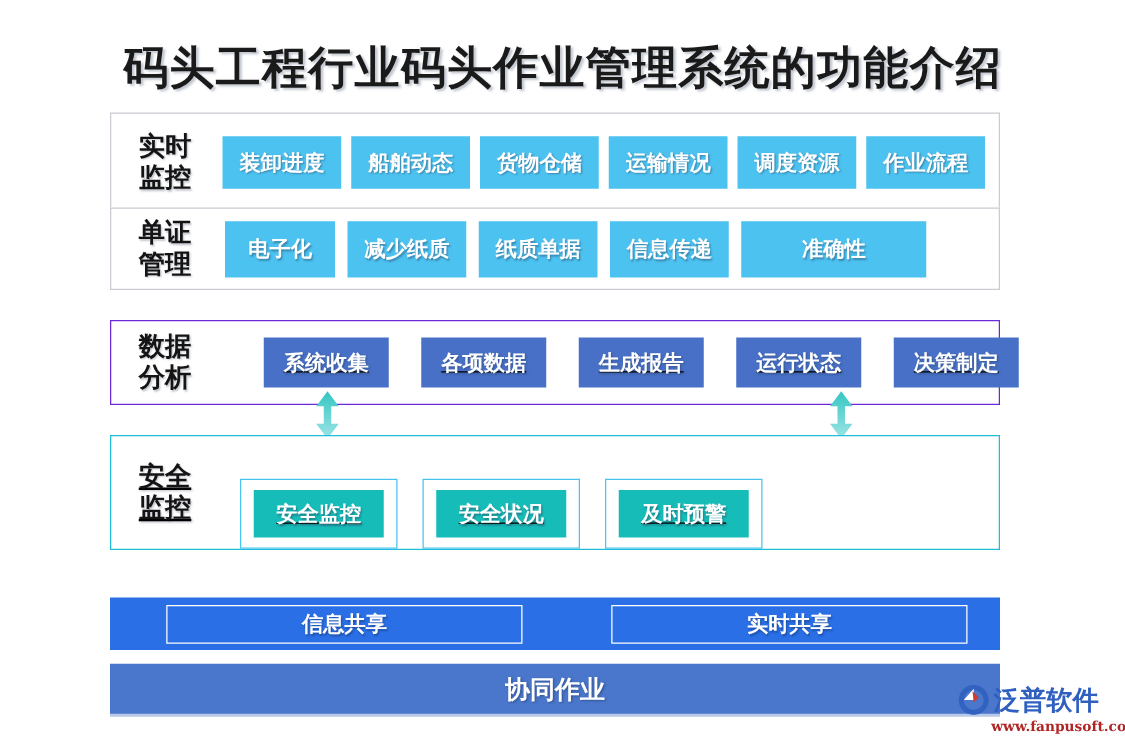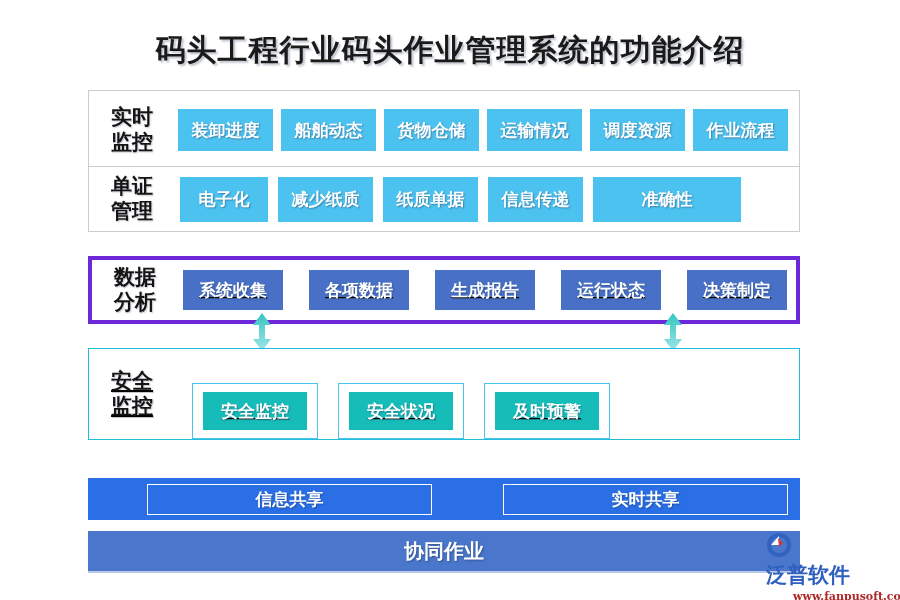--- a/index.html
+++ b/index.html
@@ -23,39 +23,39 @@
 
   
   .page-title {
     position: absolute;
     left: 0;
     top: 30px;
     width: 900px;
     text-align: center;
     font-family: "DejaVu Serif", "Liberation Serif", serif;
     font-weight: bold;
-    font-size: 30px;
+    font-size: 36px;
     color: #1a1a1a;
     letter-spacing: 1px;
     text-shadow: 2px 2px 2px rgba(140,150,165,0.55);
     white-space: nowrap;
   }
 
   
   .row-box {
     position: absolute;
     left: 88px;
     width: 712px;
     box-sizing: border-box;
     background: #ffffff;
     display: flex;
     align-items: center;
   }
   .row-gray { border: 1px solid #c9ccd2; }
-  .row-blue { border: 4px solid #6d28d9; }
+  .row-blue { border: 1px solid #6d28d9; gap: 31px; }
   .row-cyan { border: 1px solid #21bdd8; }
 
   .row-label {
     width: 86px;
     flex: 0 0 86px;
     text-align: center;
     font-family: "DejaVu Serif", "Liberation Serif", serif;
     font-weight: bold;
     font-size: 21px;
     line-height: 1.18;
@@ -151,21 +151,21 @@
     width: 712px;
     box-sizing: border-box;
     display: flex;
     align-items: center;
   }
   #bar-share {
     top: 478px;
     height: 42px;
     background: #2a6fe6;
     justify-content: flex-start;
-    padding-left: 59px;
+    padding-left: 45px;
     gap: 71px;
   }
   .share-item {
     box-sizing: border-box;
     border: 1.5px solid #ffffff;
     height: 31px;
     width: 285px;
     display: flex;
     align-items: center;
     justify-content: center;
@@ -196,23 +196,22 @@
     top: 540px;
     width: 132px;
     height: 54px;
     display: flex;
     flex-direction: column;
     align-items: flex-start;
     justify-content: center;
   }
   .wm-row {
     display: flex;
-    align-items: flex-start;
+    align-items: center;
     gap: 3px;
-    flex-direction: column;
   }
   .wm-mark {
     width: 26px;
     height: 26px;
     flex: 0 0 26px;
   }
   .wm-name {
     font-family: "DejaVu Serif", "Liberation Serif", serif;
     font-weight: bold;
     font-size: 21px;

